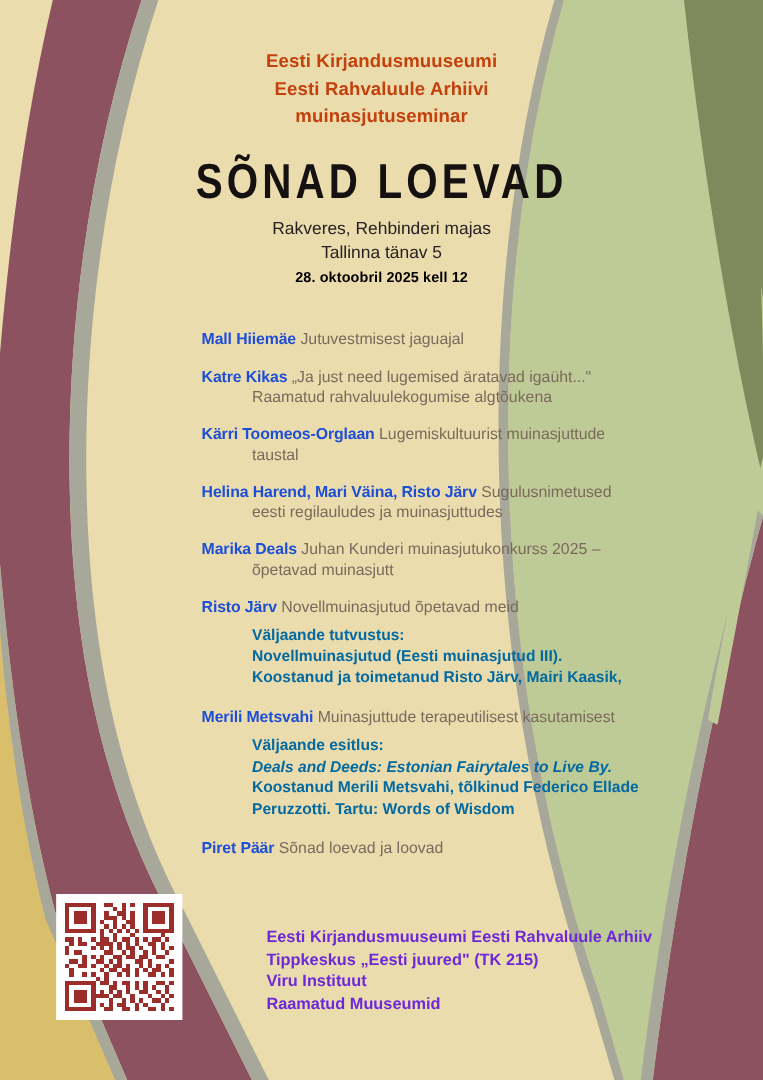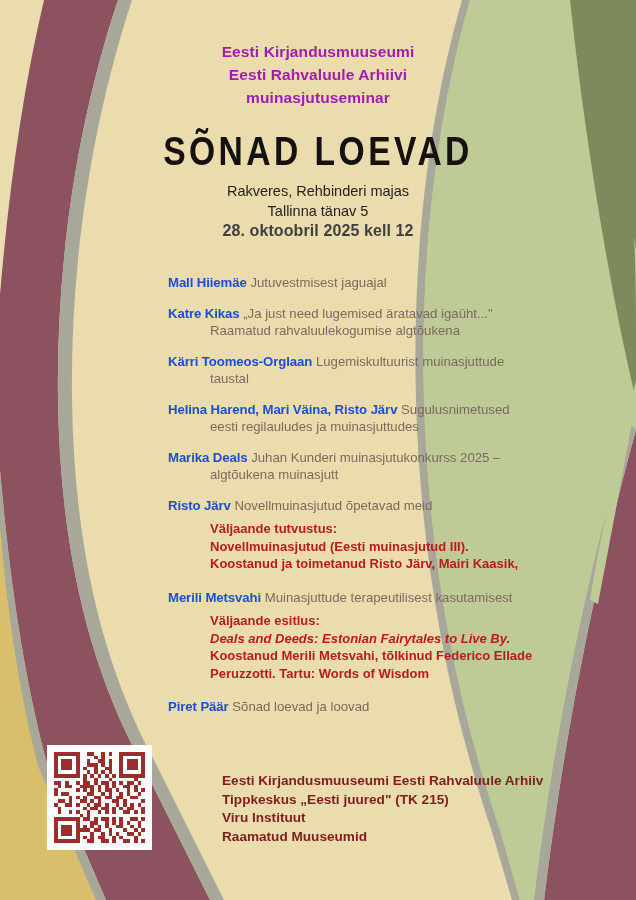--- a/index.html
+++ b/index.html
@@ -29,21 +29,21 @@
     z-index: 2;
   }
 
   
   .org-block {
     position: absolute;
     left: 0;
     top: 40px;
     width: 636px;
     text-align: center;
-    color: #a21caf;
+    color: #c2410c;
     font-size: 15.5px;
     font-weight: 700;
     line-height: 23px;
     letter-spacing: 0.1px;
   }
   .org-block div { white-space: nowrap; }
 
   .main-title {
     position: absolute;
     left: 0;
@@ -66,22 +66,22 @@
     top: 181px;
     width: 636px;
     text-align: center;
     color: #262020;
     font-size: 14.5px;
     line-height: 20px;
     font-weight: 500;
   }
   .venue-block .datetime {
     font-weight: 700;
-    font-size: 16px;
-    color: #404040;
+    font-size: 12px;
+    color: #000000;
     letter-spacing: 0.1px;
   }
 
   
   .program {
     position: absolute;
     left: 168px;
     top: 274px;
     width: 400px;
   }
@@ -97,34 +97,34 @@
     font-weight: 700;
     letter-spacing: -0.1px;
   }
   .entry .cont {
     display: block;
     padding-left: 42px;
   }
   .subblock {
     margin-top: 6px;
     padding-left: 42px;
-    color: #b91c1c;
+    color: #0369a1;
     font-size: 13px;
     line-height: 17.5px;
     font-weight: 600;
   }
   .subblock .ital { font-style: italic; }
 
   
   .footer {
     position: absolute;
     left: 222px;
     top: 772px;
     width: 380px;
-    color: #7f1d1d;
+    color: #6d28d9;
     font-size: 13.6px;
     line-height: 18.5px;
     font-weight: 600;
   }
 
   
   .qr-wrap {
     position: absolute;
     left: 47px;
     top: 745px;
@@ -216,21 +216,21 @@
           <span class="speaker">Helina Harend, Mari Väina, Risto Järv</span>
           <span>Sugulusnimetused</span>
           <span class="cont">eesti regilauludes ja muinasjuttudes</span>
         </div>
       </div>
 
       <div class="entry">
         <div class="line">
           <span class="speaker">Marika Deals</span>
           <span>Juhan Kunderi muinasjutukonkurss 2025 –</span>
-          <span class="cont">algtõukena muinasjutt</span>
+          <span class="cont">õpetavad muinasjutt</span>
         </div>
       </div>
 
       <div class="entry">
         <div class="line">
           <span class="speaker">Risto Järv</span>
           <span>Novellmuinasjutud õpetavad meid</span>
         </div>
         <div class="subblock">
           <div>Väljaande tutvustus:</div>

